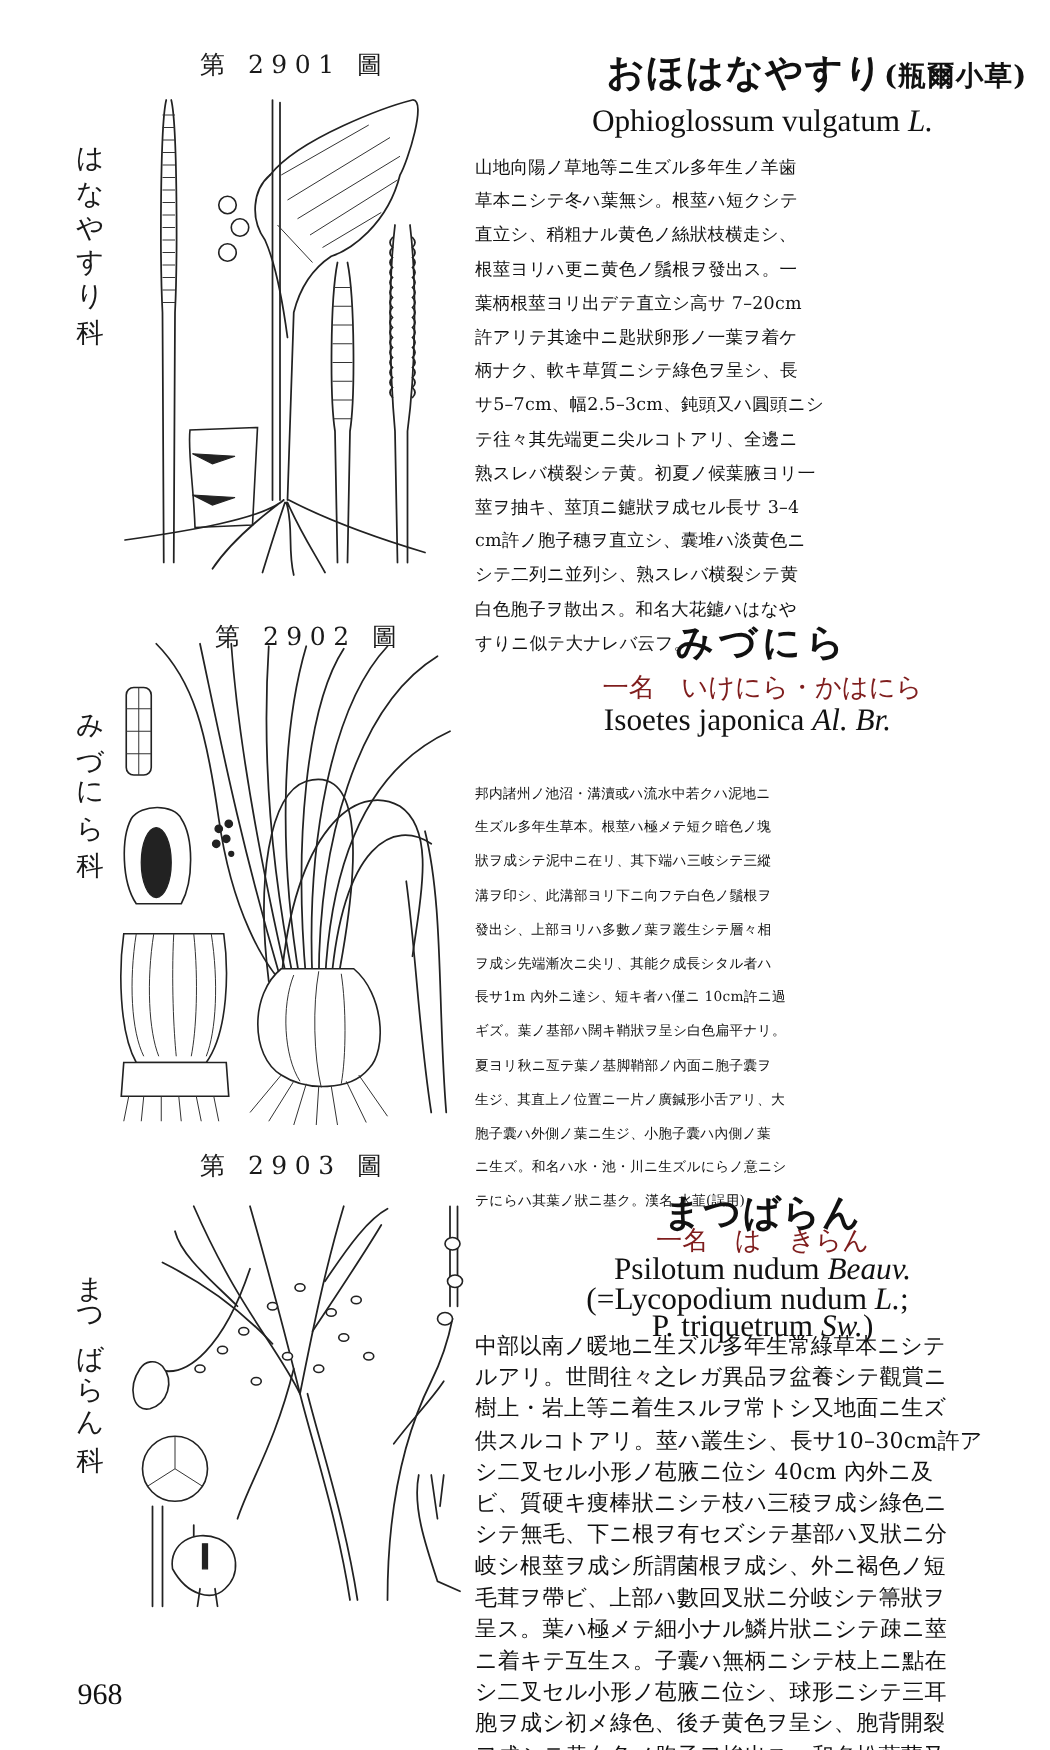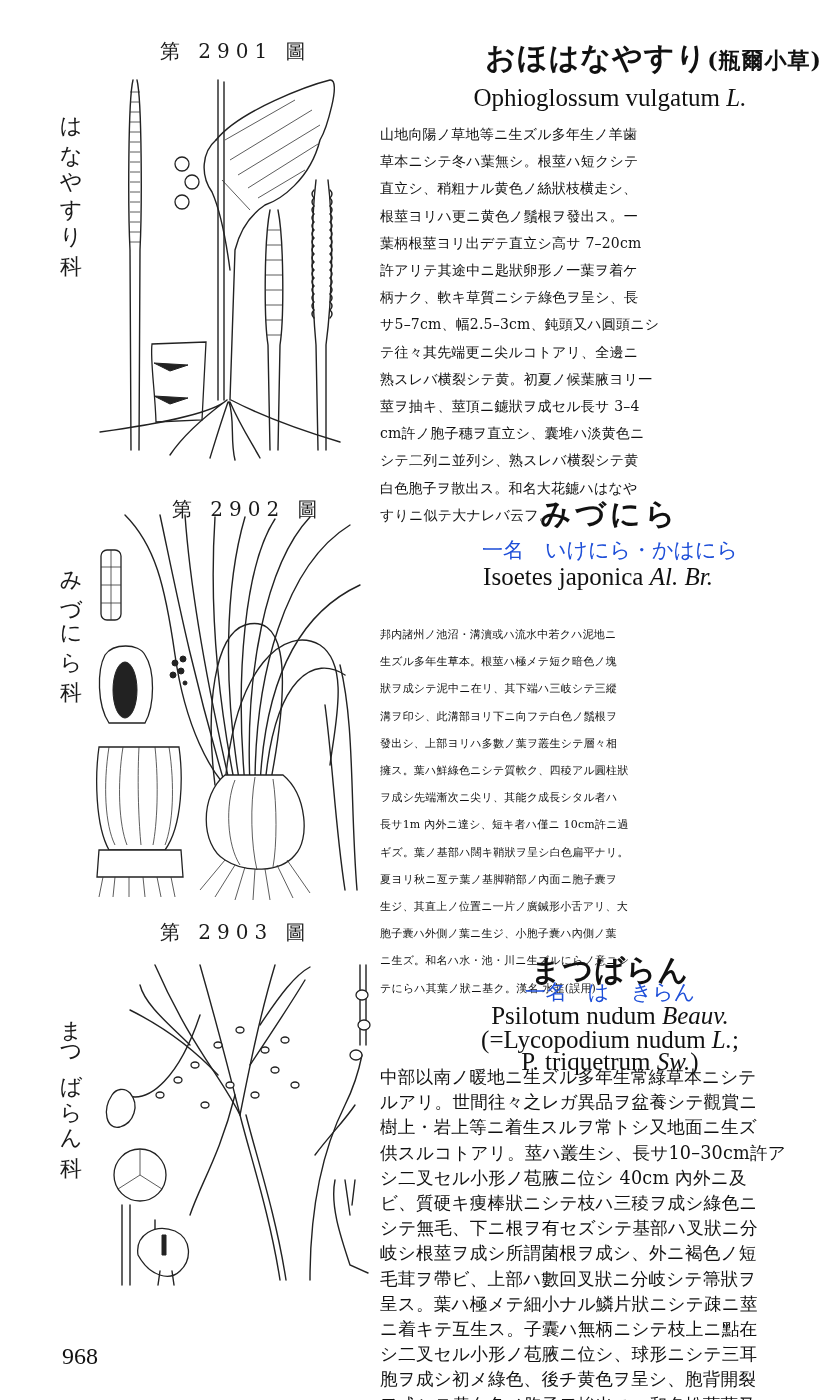--- a/index.html
+++ b/index.html
@@ -19,21 +19,21 @@
   .family {
     writing-mode: vertical-rl;
     font-size: 22px; letter-spacing: 2px; color: #1a1a1a;
   }
   .title-ja {
     font-size: 30px; font-weight: bold; text-align: center; color: #111;
     white-space: nowrap; letter-spacing: 1px;
   }
   .title-ja .paren { font-size: 22px; font-weight: bold; }
   .alt-name {
-    font-size: 21px; text-align: center; color: #1d4ed8; white-space: nowrap;
+    font-size: 21px; text-align: center; color: #7f1d1d; white-space: nowrap;
   }
   .sci {
     font-family: "Liberation Serif", "DejaVu Serif", serif;
     font-size: 25px; text-align: center; color: #111; white-space: nowrap;
   }
   .sci i { font-style: italic; }
   .body-text {
     font-size: 14px; line-height: 27.2px; color: #111;
     text-align: justify; text-align-last: left;
     word-break: break-all; letter-spacing: 0.2px;
@@ -153,21 +153,20 @@
 <div class="abs alt-name" style="left:380px; top:536px; width:460px;">一名　いけにら・かはにら</div>
 <div class="abs sci" style="left:368px; top:563px; width:460px;text-align:center;">
   <span>Isoetes japonica</span> <i>Al. Br.</i>
 </div>
 <div class="abs body-text" style="left:380px; top:621px; width:450px; font-size:11px;">
   <span class="ln">邦内諸州ノ池沼・溝瀆或ハ流水中若クハ泥地ニ</span>
   <span class="ln">生ズル多年生草本。根莖ハ極メテ短ク暗色ノ塊</span>
   <span class="ln">狀ヲ成シテ泥中ニ在リ、其下端ハ三岐シテ三縱</span>
   <span class="ln">溝ヲ印シ、此溝部ヨリ下ニ向フテ白色ノ鬚根ヲ</span>
   <span class="ln">發出シ、上部ヨリハ多數ノ葉ヲ叢生シテ層々相</span>
-  <span class="ln">擁ス。葉ハ鮮綠色ニシテ質軟ク、四稜アル圓柱狀</span>
   <span class="ln">ヲ成シ先端漸次ニ尖リ、其能ク成長シタル者ハ</span>
   <span class="ln">長サ1m 內外ニ達シ、短キ者ハ僅ニ 10cm許ニ過</span>
   <span class="ln">ギズ。葉ノ基部ハ闊キ鞘狀ヲ呈シ白色扁平ナリ。</span>
   <span class="ln">夏ヨリ秋ニ亙テ葉ノ基脚鞘部ノ內面ニ胞子囊ヲ</span>
   <span class="ln">生ジ、其直上ノ位置ニ一片ノ廣鍼形小舌アリ、大</span>
   <span class="ln">胞子囊ハ外側ノ葉ニ生ジ、小胞子囊ハ內側ノ葉</span>
   <span class="ln">ニ生ズ。和名ハ水・池・川ニ生ズルにらノ意ニシ</span>
   <span class="ln">テにらハ其葉ノ狀ニ基ク。漢名 水韮(誤用)</span>
 </div>
 
@@ -219,21 +218,21 @@
   <path class="st" d="M60,316 L58,330 M72,316 L74,330"></path>
 
   <path class="st" d="M235,225 C230,250 240,280 250,310 L268,318 M245,225 L250,260 M255,225 L252,250"></path>
 </svg>
 
 <div class="abs title-ja" style="left:380px; top:950px; width:460px;">まつばらん</div>
 <div class="abs alt-name" style="left:380px; top:978px; width:460px;">一名　はゝきらん</div>
 <div class="abs sci" style="left:380px; top:1002px; width:460px;">
   <span>Psilotum nudum</span> <i>Beauv.</i>
 </div>
-<div class="abs sci" style="left:380px; top:1026px; width:460px;">
+<div class="abs sci" style="left:368px; top:1026px; width:460px;">
   <span>(=</span><span>Lycopodium nudum</span> <i>L.</i><span>;</span>
 </div>
 <div class="abs sci" style="left:380px; top:1048px; width:460px;">
   <span>P. triquetrum</span> <i>Sw.</i><span>)</span>
 </div>
 <div class="abs body-text" style="left:380px; top:1065px; width:450px; font-size:17.6px; line-height:25.2px;">
   <span class="ln">中部以南ノ暖地ニ生ズル多年生常綠草本ニシテ</span>
   <span class="ln">ルアリ。世間往々之レガ異品ヲ盆養シテ觀賞ニ</span>
   <span class="ln">樹上・岩上等ニ着生スルヲ常トシ又地面ニ生ズ</span>
   <span class="ln">供スルコトアリ。莖ハ叢生シ、長サ10–30cm許ア</span>

